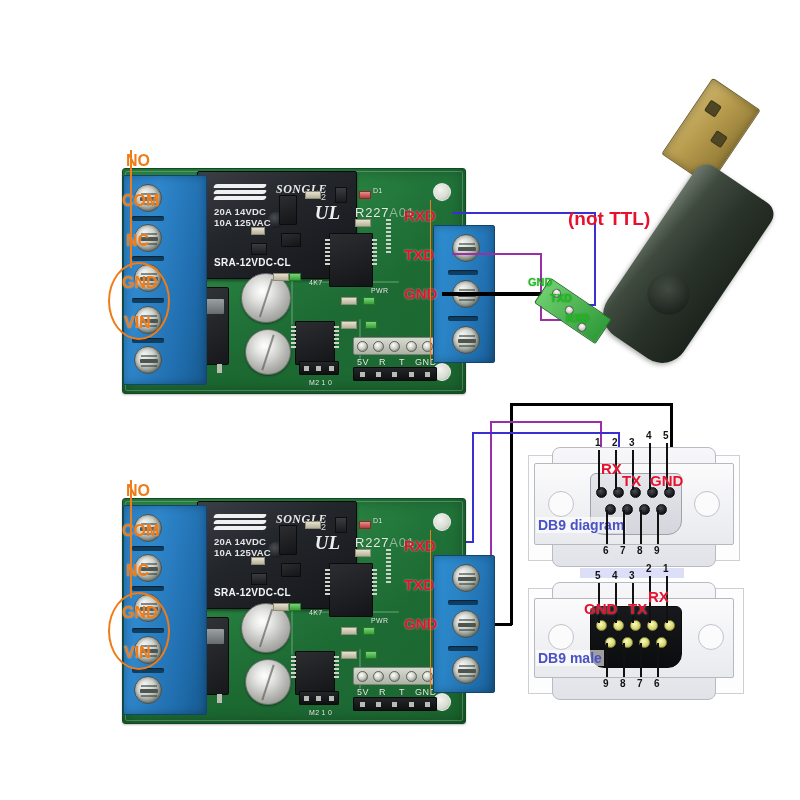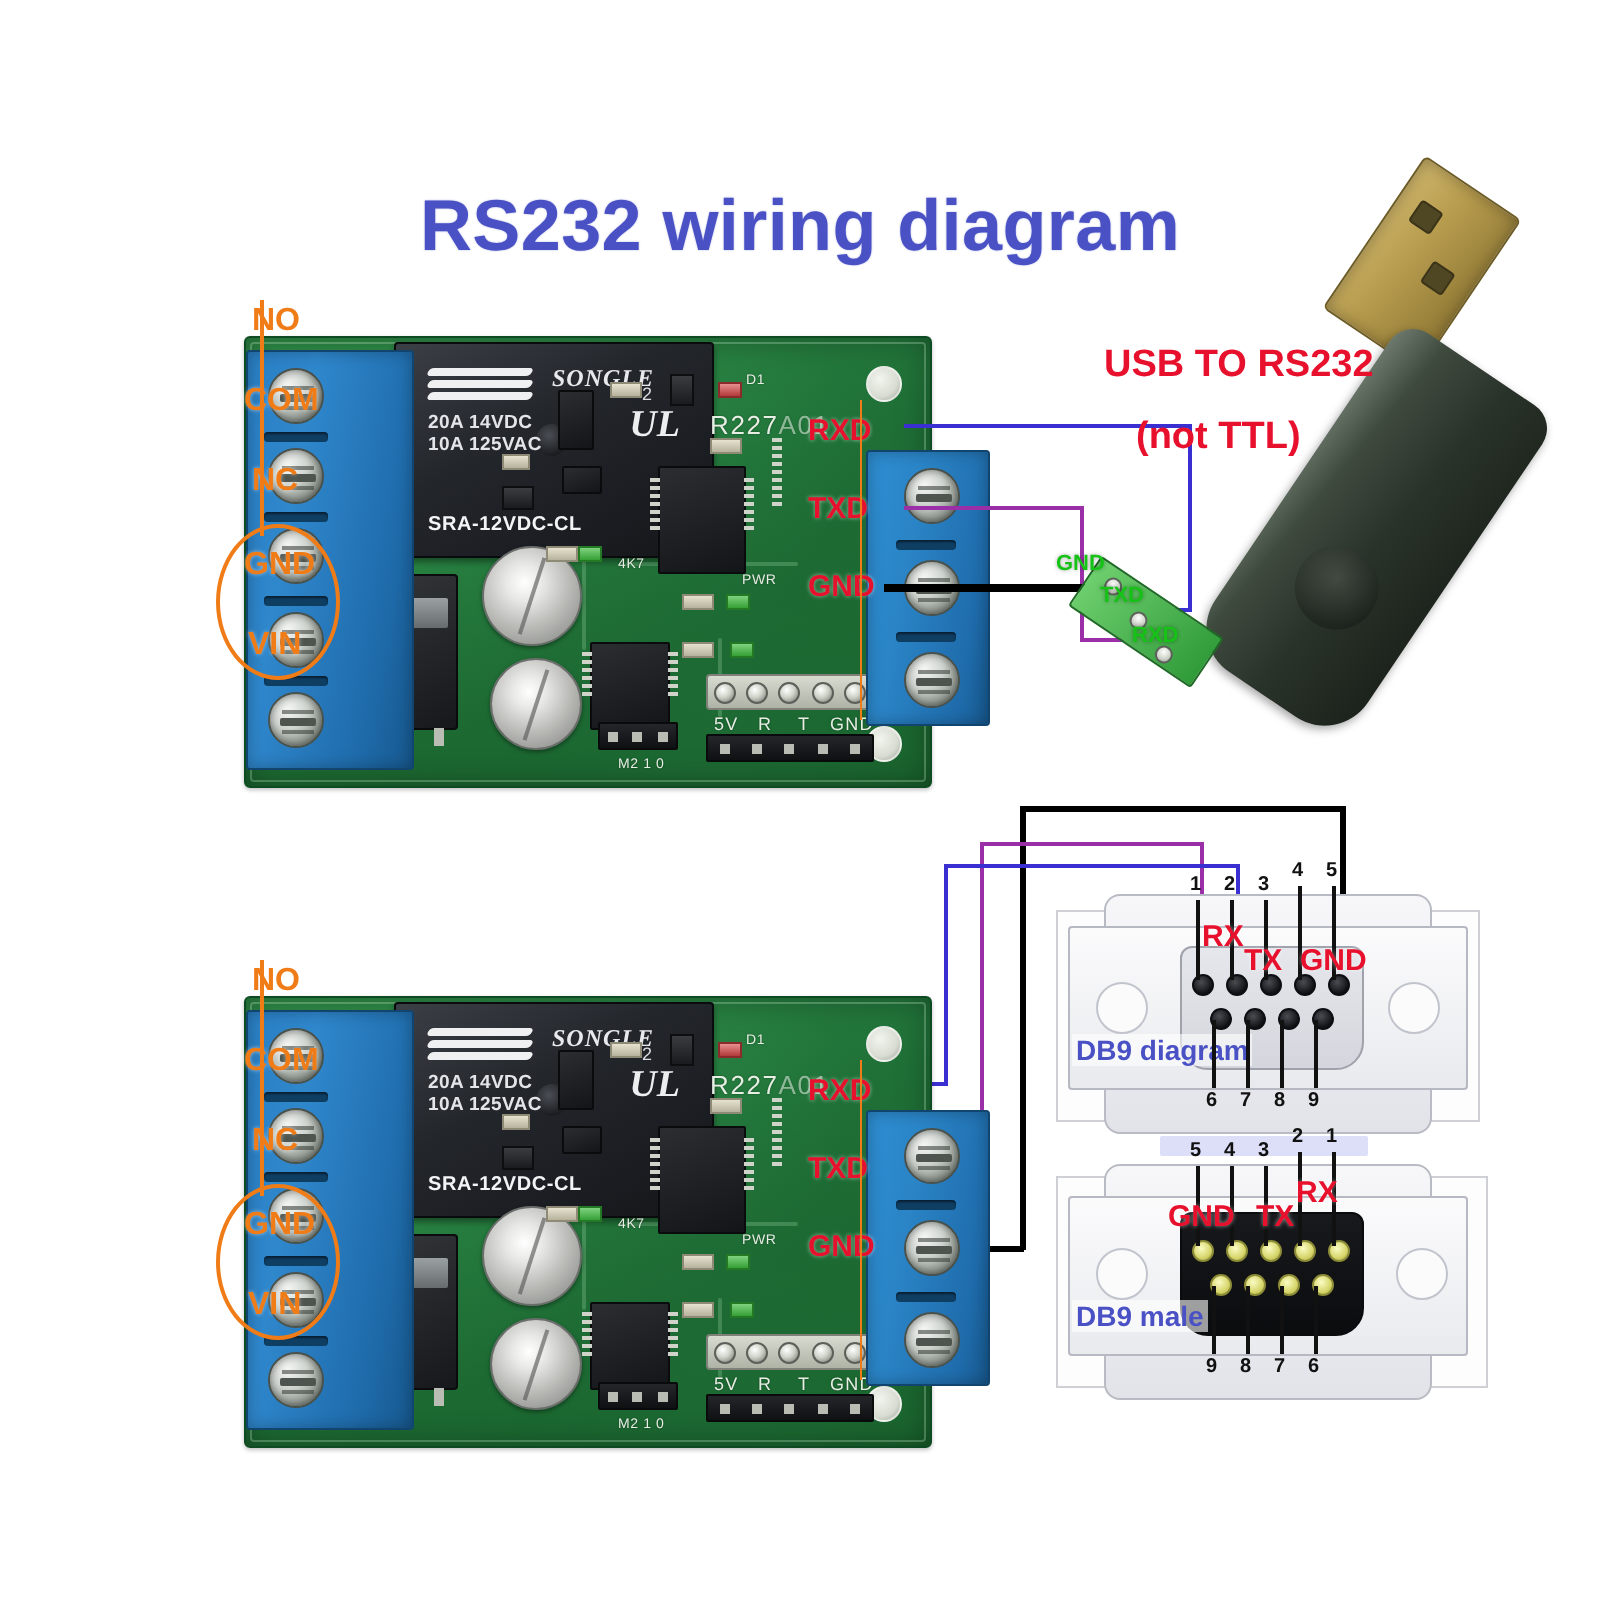--- a/index.html
+++ b/index.html
@@ -294,21 +294,20 @@
   }
   .hl {
     position:absolute; background:rgba(180,185,240,.45); border-radius:1px;
   }
 </style>
 </head>
 <body>
 
 <div id="stage">
 
-  <div class="title">RS232 wiring diagram</div>
 
   <div class="board" style="left:100px; top:140px; width:380px; height:228px;">
     <div class="pcb">
       <div class="pcb-edge"></div>
       <div class="hole" style="right:14px; top:14px;"></div>
       <div class="hole" style="right:14px; bottom:12px;"></div>
 
       <div class="trace" style="left:168px;top:60px;width:2px;height:96px;"></div>
       <div class="trace" style="left:190px;top:112px;width:86px;height:2px;"></div>
       <div class="trace" style="left:236px;top:150px;width:2px;height:40px;"></div>
@@ -492,21 +491,20 @@
       <i style="left:10px; top:18px;"></i>
       <i style="left:32px; top:40px;"></i>
     </div>
     <div class="usb-body"></div>
     <div class="usb-pads">
       <div class="pad" style="left:8px; top:4px;"></div>
       <div class="pad" style="left:28px; top:11px;"></div>
       <div class="pad" style="left:48px; top:18px;"></div>
     </div>
   </div>
-  <div class="lbl redbig" style="left:552px; top:172px;">USB TO RS232</div>
   <div class="lbl redbig" style="left:568px; top:208px;">(not TTL)</div>
   <div class="lbl green" style="left:528px; top:276px;">GND</div>
   <div class="lbl green" style="left:550px; top:292px;">TXD</div>
   <div class="lbl green" style="left:566px; top:312px;">RXD</div>
 
   <div class="w h blk" style="left:510px; top:403px; width:162px; height:3px;"></div>
   <div class="w v blk" style="left:510px; top:403px; height:222px; width:3px;"></div>
   <div class="w v blk" style="left:670px; top:403px; height:62px; width:3px;"></div>
   <div class="w h blk" style="left:448px; top:623px; width:64px; height:3px;"></div>
 

